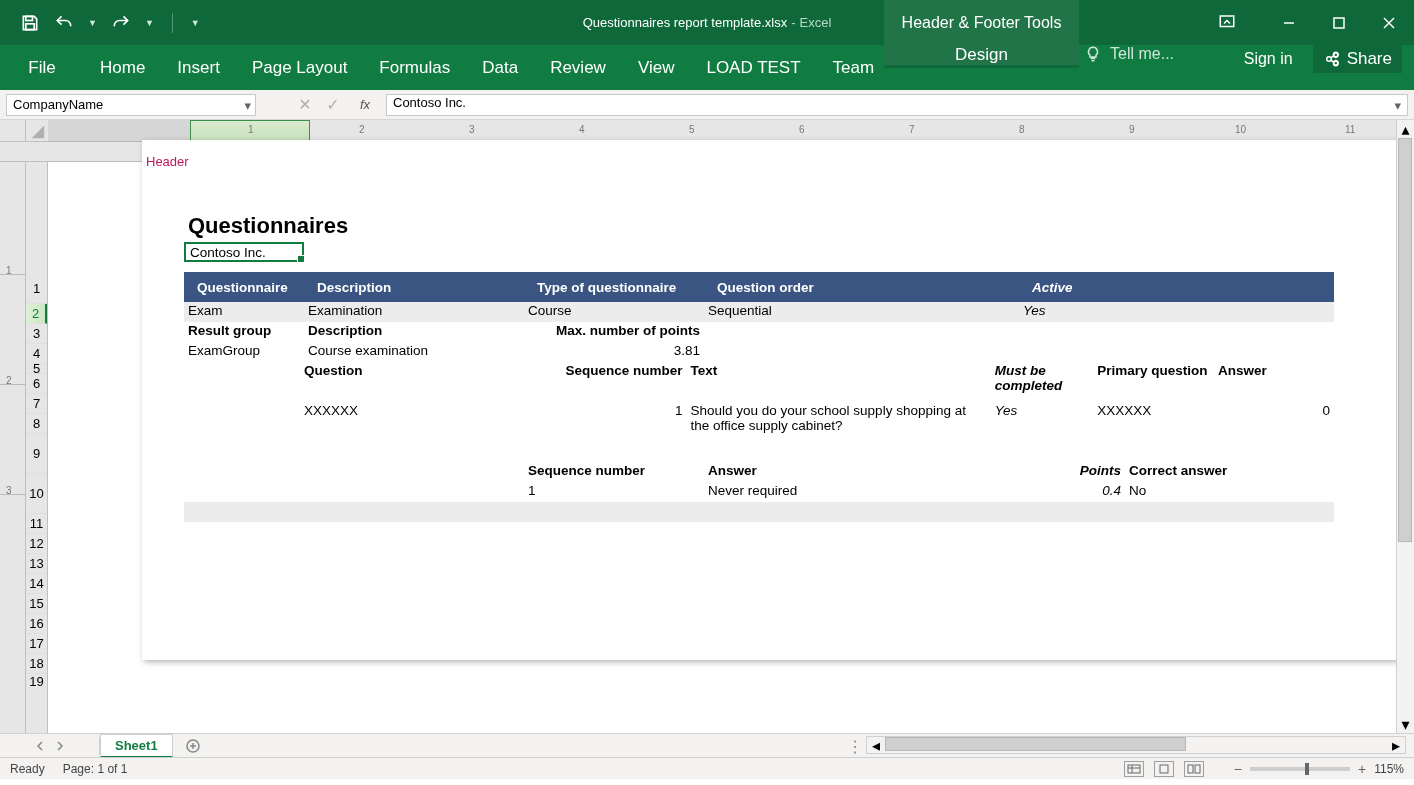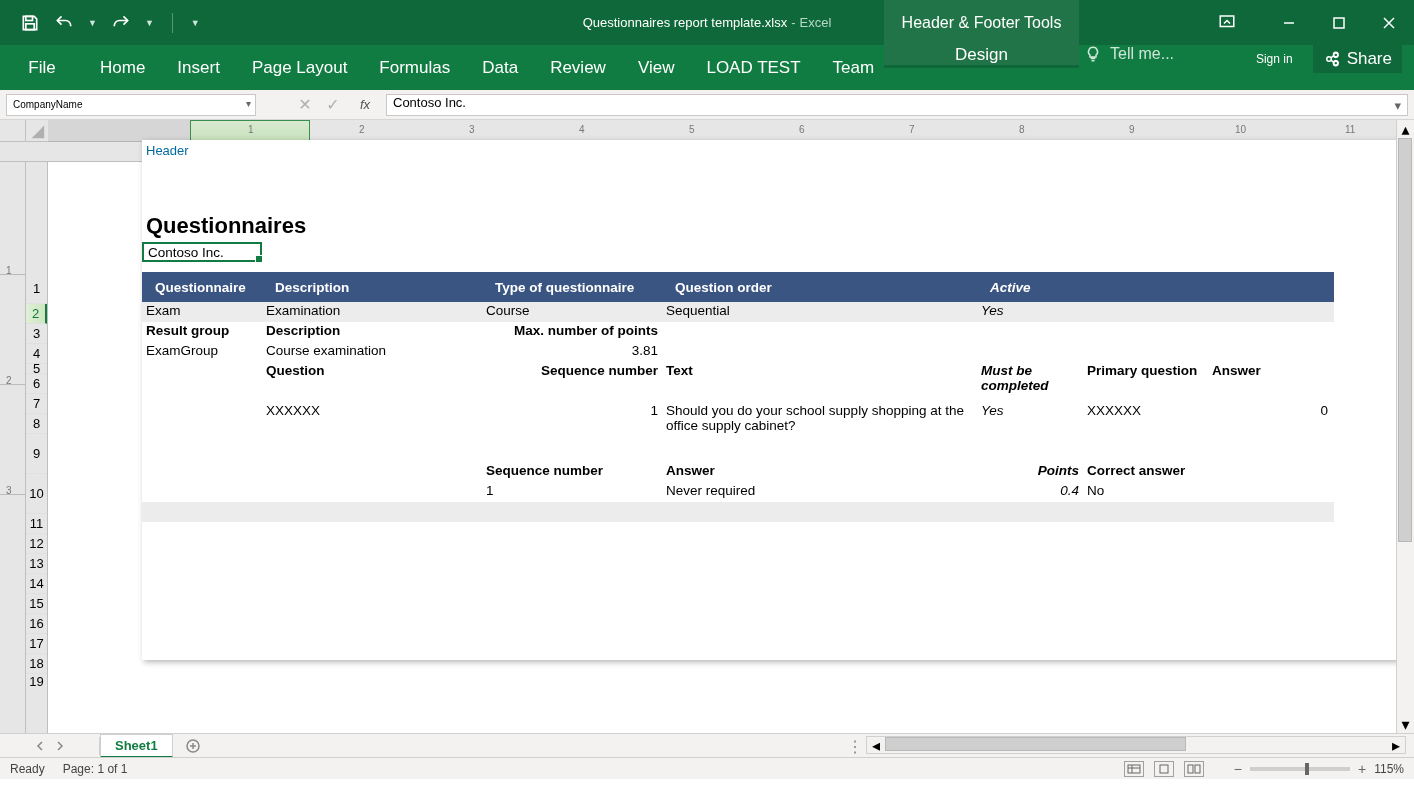--- a/index.html
+++ b/index.html
@@ -18,26 +18,26 @@
 .win-btn svg { width:14px; height:14px; }
 .win-box-icon { position:absolute; right: 178px; top:13px; width:18px; height:18px;}
 
 
 .ribbon-tabs { height: 45px; background: #107c41; display:flex; align-items:stretch; color:#fff; position:relative;}
 .file-tab { width: 84px; display:flex; align-items:center; justify-content:center; font-size:17px; cursor:pointer;}
 .tab { padding: 0 16px; display:flex; align-items:center; font-size:17px; cursor:pointer;}
 .tab.design { position:absolute; left:884px; width:195px; justify-content:center; background:#217447; border-bottom:3px solid #0e6839;}
 .tell-me { position:absolute; left:1084px; display:flex; align-items:center; gap:8px; font-size:16px; color:#cfe6da; cursor:text;}
 .sign-share { position:absolute; right:12px; display:flex; align-items:center; gap:20px;}
-.sign-in { font-size:12px; cursor:pointer;}
+.sign-in { font-size:16px; cursor:pointer;}
 .share-btn { background:#0e6839; padding:4px 10px; display:flex; align-items:center; gap:6px; font-size:17px; cursor:pointer;}
 
 
 .formula-area { height:30px; background:#f3f2f1; border-bottom:1px solid #d6d6d6; display:flex; align-items:center; padding: 4px 6px; gap:6px;}
-.name-box { width:250px; height:22px; background:#fff; border:1px solid #c8c8c8; display:flex; align-items:center; padding:0 6px; font-size:10px; position:relative; cursor:text;}
+.name-box { width:250px; height:22px; background:#fff; border:1px solid #c8c8c8; display:flex; align-items:center; padding:0 6px; font-size:13px; position:relative; cursor:text;}
 .name-box .dd { position:absolute; right:4px; top:3px; color:#666; pointer-events:none;}
 .fx-cancel, .fx-enter { width:22px; height:22px; display:flex; align-items:center; justify-content:center; color:#b0b0b0; cursor:pointer;}
 .fx-label { width:30px; height:22px; display:flex; align-items:center; justify-content:center; font-style:italic; font-size:13px; color:#555; cursor:pointer;}
 .formula-input { flex:1; height:22px; background:#fff; border:1px solid #c8c8c8; padding:0 6px; font-size:13px; cursor:text; position:relative;}
 .formula-dd { position:absolute; right:6px; top:3px; color:#666;}
 
 
 .sheet-zone { position:relative; height: 613px; background:#ffffff; display:flex; }
 .col-area { flex:1; overflow:hidden; position:relative;}
 .ruler { height:22px; background:#e6e6e6; border-bottom:1px solid #c0c0c0; position:relative; font-size:9px; color:#777;}
@@ -59,29 +59,29 @@
 .vruler-tick { position:absolute; left:0; width:26px; border-top:1px solid #bbb;}
 .vruler-num { position:absolute; left:6px; font-size:10px;}
 .rowheads-inner { width:22px; background:#e6e6e6; border-right:1px solid #bfbfbf;}
 .rownum { height:20px; display:flex; align-items:center; justify-content:center; border-bottom:1px solid #e0e0e0; cursor:pointer; font-size:13px;}
 .rownum.h30 { height:30px;}
 .rownum.h40 { height:40px;}
 .rownum.sel { background:linear-gradient(90deg,#dff0d7,#cde6c0); color:#0f7b3f; border-right:2px solid #107c41;}
 .rownum-spacer { height:112px; border-bottom:none;}
 
 .page { position:absolute; left:94px; top:20px; width:1294px; height:520px; background:#fff; box-shadow: 2px 2px 6px rgba(0,0,0,.3);}
-.page-header-label { position:absolute; left:4px; top:3px; font-size:13px; color:#0369a1;}
+.page-header-label { position:absolute; left:4px; top:14px; font-size:13px; color:#be185d;}
 .hdr-boxes { position:absolute; left:0; top:22px; width:1192px; height:44px; display:flex; border:1px solid #9a9a9a;}
 .hdr-box { border-right:1px solid #9a9a9a; padding: 2px 4px; font-size:13px;}
 .hdr-l { width:397px;}
 .hdr-c { width:397px;}
 .hdr-r { flex:1; background:#dedede; text-align:right; border-right:none; display:flex; flex-direction:column; align-items:flex-end; justify-content:flex-start; gap:0;}
 
 .sheet-body { position:absolute; left:0; top:72px; width:1192px;}
-.rowline { display:flex; height:20px; font-size:13.5px; font-family: Calibri, 'Segoe UI', sans-serif;}
+.rowline { display:flex; height:20px; font-size:13.5px; font-family: Calibri, 'Segoe UI', sans-serif; margin-left: 42px;}
 .rowline.h30 { height:30px;}
 .rowline.h40 { height:40px;}
 .cell { padding:1px 4px; overflow:visible; white-space:nowrap;}
 .cA { width:120px;}
 .cB { width:220px;}
 .cC { width:180px;}
 .cD { width:315px;}
 .cE { width:106px;font-style:italic;}
 .cF { width:125px;}
 .cG { width:124px;}

